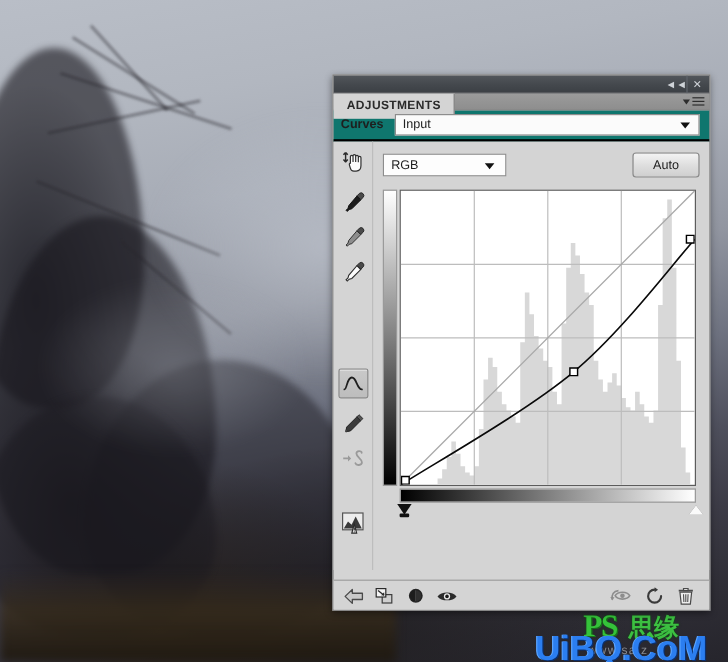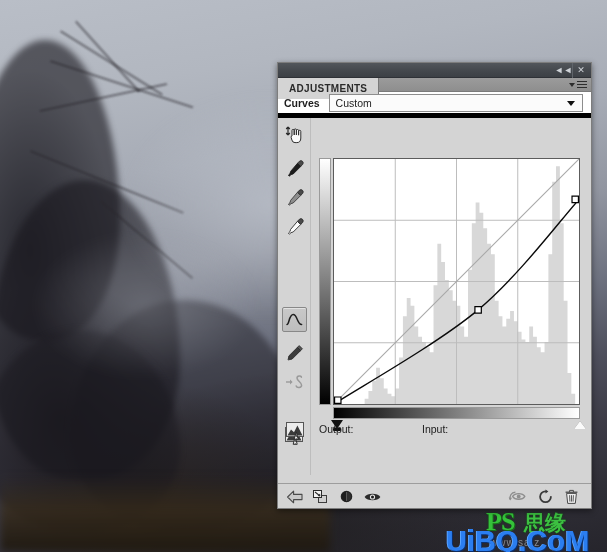--- a/index.html
+++ b/index.html
@@ -135,22 +135,22 @@
   #panel-menu-btn .lines {
     display: flex; flex-direction: column; gap: 2px;
   }
   #panel-menu-btn .lines i { display: block; width: 10px; height: 1px; background: #2d2d2d; }
 
   
   #presetrow {
     height: 26px;
     display: flex; align-items: center;
     padding: 0 8px 0 6px;
-    border-bottom: 5px solid #000000;
-    background: #ffffff;
+    border-bottom: 2px solid #000000;
+    background: #0f766e;
   }
   #preset-label {
     font-size: 10.5px; font-weight: bold; color: #1e1e1e;
     margin-right: 9px;
   }
   #preset-select {
     position: relative; flex: 1; height: 18px;
     background: #fbfbfb;
     border: 1px solid #8d8d8d;
     display: flex; align-items: center;
@@ -315,21 +315,21 @@
           <i></i>
           <i></i>
           <i></i>
         </span>
     </div>
   </div>
 
   <div id="presetrow">
     <span id="preset-label">Curves</span>
     <div id="preset-select">
-      <span>Custom</span>
+      <span>Input</span>
       <span class="sel-caret"></span>
     </div>
   </div>
 
   <div id="panelbody">
 
     <div id="toolcol">
 
       <div class="tool" style="top:4px;">
         <svg width="22" height="22" viewBox="0 0 22 22">
@@ -387,20 +387,27 @@
           <path d="M2.5 15.5 L6 9.5 L9 12.2 L12.4 5.4 L17.5 15.5 z" fill="#3a3a3a"></path>
           <path d="M13.2 19.3 L9.2 19.3 L11.2 11.6 z" fill="#fdfdfd" stroke="#2a2a2a" stroke-width="1"></path>
           <path d="M11.2 14.6 L11.2 17" stroke="#2a2a2a" stroke-width="1"></path>
           <circle cx="11.2" cy="18.2" r="0.5" fill="#2a2a2a"></circle>
         </svg>
       </div>
     </div>
 
     <div id="content">
 
+      <div id="channelrow">
+        <div id="channel-select">
+          <span>RGB</span>
+          <span class="sel-caret" style="right:9px;"></span>
+        </div>
+        <div id="auto-button">Auto</div>
+      </div>
 
       <div id="graphblock">
         <div id="vstrip"></div>
 
         <div id="graph">
           <svg id="graph-svg" width="245" height="245" viewBox="0 0 255 255" preserveAspectRatio="none">
             <g id="hist-group">
                 <path d="M 0 255 L 0.00 255.00 L 3.98 255.00 L 3.98 255.00 L 7.97 255.00 L 7.97 255.00 L 11.95 255.00 L 11.95 255.00 L 15.94 255.00 L 15.94 255.00 L 19.92 255.00 L 19.92 255.00 L 23.91 255.00 L 23.91 255.00 L 27.89 255.00 L 27.89 255.00 L 31.88 255.00 L 31.88 249.62 L 35.86 249.62 L 35.86 241.56 L 39.84 241.56 L 39.84 230.80 L 43.83 230.80 L 43.83 217.36 L 47.81 217.36 L 47.81 228.11 L 51.80 228.11 L 51.80 238.87 L 55.78 238.87 L 55.78 244.25 L 59.77 244.25 L 59.77 246.93 L 63.75 246.93 L 63.75 238.87 L 67.73 238.87 L 67.73 206.61 L 71.72 206.61 L 71.72 163.59 L 75.70 163.59 L 75.70 144.77 L 79.69 144.77 L 79.69 152.83 L 83.67 152.83 L 83.67 174.34 L 87.66 174.34 L 87.66 185.10 L 91.64 185.10 L 91.64 190.47 L 95.63 190.47 L 95.63 195.85 L 99.61 195.85 L 99.61 201.23 L 103.59 201.23 L 103.59 131.32 L 107.58 131.32 L 107.58 88.31 L 111.56 88.31 L 111.56 107.13 L 115.55 107.13 L 115.55 125.95 L 119.53 125.95 L 119.53 136.70 L 123.52 136.70 L 123.52 147.46 L 127.50 147.46 L 127.50 152.83 L 131.48 152.83 L 131.48 174.34 L 135.47 174.34 L 135.47 185.10 L 139.45 185.10 L 139.45 115.19 L 143.44 115.19 L 143.44 66.80 L 147.42 66.80 L 147.42 45.29 L 151.41 45.29 L 151.41 56.04 L 155.39 56.04 L 155.39 72.18 L 159.38 72.18 L 159.38 88.31 L 163.36 88.31 L 163.36 99.06 L 167.34 99.06 L 167.34 147.46 L 171.33 147.46 L 171.33 163.59 L 175.31 163.59 L 175.31 174.34 L 179.30 174.34 L 179.30 166.28 L 183.28 166.28 L 183.28 158.21 L 187.27 158.21 L 187.27 168.97 L 191.25 168.97 L 191.25 179.72 L 195.23 179.72 L 195.23 187.79 L 199.22 187.79 L 199.22 190.47 L 203.20 190.47 L 203.20 174.34 L 207.19 174.34 L 207.19 185.10 L 211.17 185.10 L 211.17 195.85 L 215.16 195.85 L 215.16 201.23 L 219.14 201.23 L 219.14 190.47 L 223.13 190.47 L 223.13 99.06 L 227.11 99.06 L 227.11 23.78 L 231.09 23.78 L 231.09 7.65 L 235.08 7.65 L 235.08 66.80 L 239.06 66.80 L 239.06 147.46 L 243.05 147.46 L 243.05 222.74 L 247.03 222.74 L 247.03 244.25 L 251.02 244.25 L 251.02 255.00 L 255.00 255.00 L 255 255 Z" fill="#d8d8d8"></path>
               </g>
             <g id="grid-group">
@@ -420,35 +427,20 @@
               </g>
           </svg>
         </div>
 
         <div id="hstrip"></div>
         <div id="blackpoint"></div>
         <div id="blackpoint-cap"></div>
         <div id="whitepoint"></div>
       </div>
 
-      <div id="readout">
-        <span id="histicon">
-          <svg width="22" height="20" viewBox="0 0 22 20">
-            <rect x="1.5" y="2.5" width="17" height="14" fill="#ececec" stroke="#555" stroke-width="1"></rect>
-            <path d="M2.5 15.5 L6 9.5 L9 12.2 L12.4 5.4 L17.5 15.5 z" fill="#3a3a3a"></path>
-            <path d="M13.2 19.3 L9.2 19.3 L11.2 11.6 z" fill="#fdfdfd" stroke="#2a2a2a" stroke-width="1"></path>
-            <path d="M11.2 14.6 L11.2 17" stroke="#2a2a2a" stroke-width="1"></path>
-            <circle cx="11.2" cy="18.2" r="0.5" fill="#2a2a2a"></circle>
-          </svg>
-        </span>
-        <span id="out-label">Output:</span>
-        <span id="out-value"></span>
-        <span id="in-label">Input:</span>
-        <span id="in-value"></span>
-      </div>
     </div>
   </div>
 
   <div id="footer">
     <div class="footbtn" style="left:6px;">
       <svg width="18" height="16" viewBox="0 0 18 16">
         <path d="M7.6 2.2 L7.6 5.4 L16 5.4 L16 10.6 L7.6 10.6 L7.6 13.8 L1.6 8 z" fill="#c9c9c9" stroke="#4a4a4a" stroke-width="1.1" stroke-linejoin="round"></path>
       </svg>
     </div>
     <div class="footbtn" style="left:32px;">

